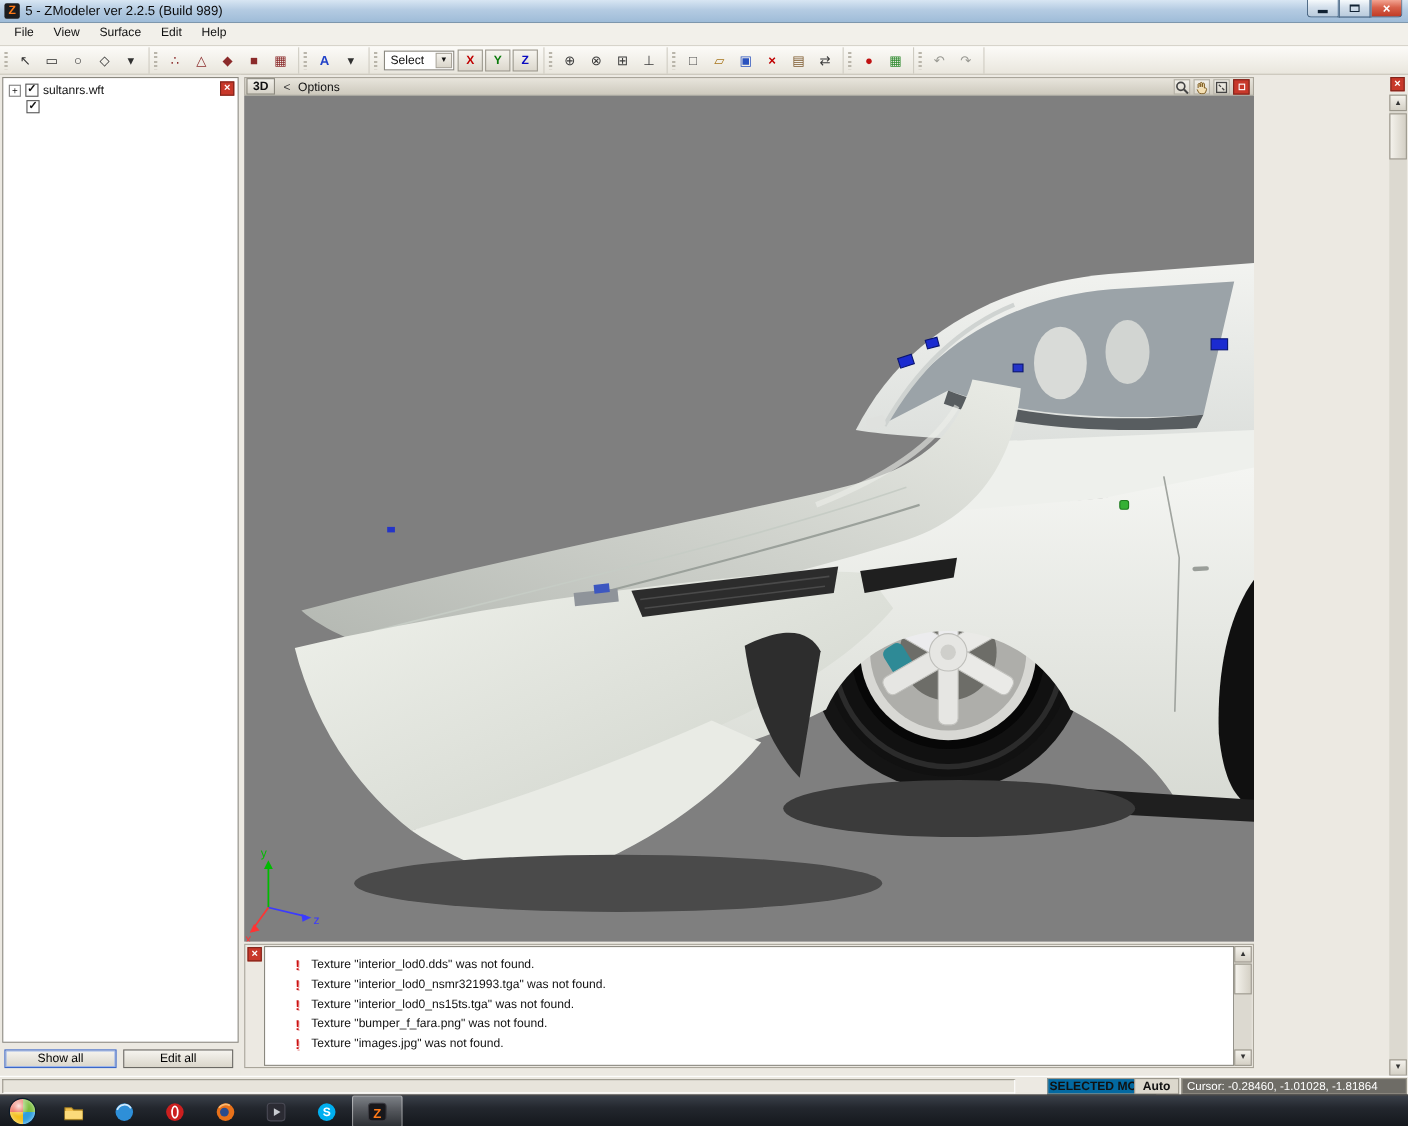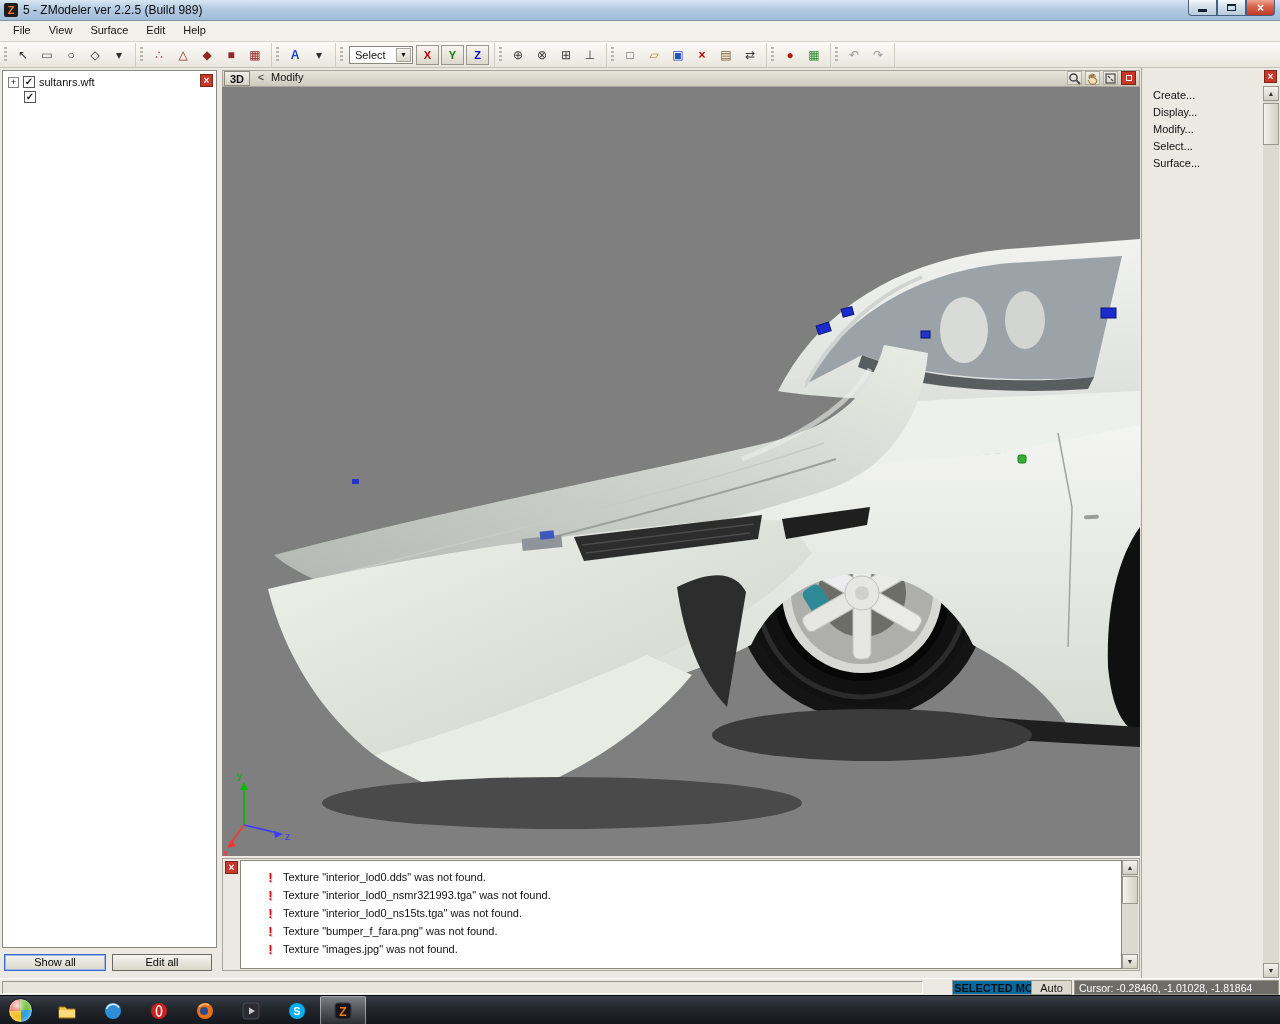--- a/index.html
+++ b/index.html
@@ -62,21 +62,21 @@
   .checkbox { width:12px; height:12px; border:1px solid #555; background:#fff; font-size:10px;
     line-height:10px; text-align:center; font-weight:bold; color:#111; }
   .panel-btn { position:absolute; height:17px; background:linear-gradient(#f6f4ef,#dad6cb);
     border:1px solid #6b6964; text-align:center; line-height:15px; }
   .btn-showall { left:4px; top:886px; width:102px; border:1px solid #3b67c8; box-shadow:0 0 0 1px #9db5e8 inset; }
   .btn-hideall { left:112px; top:886px; width:100px; }
 
   
   .viewport-header { position:absolute; left:222px; top:70px; width:918px; height:17px;
     background:linear-gradient(#e8e5dc,#cdc9bd); border:1px solid #a9a59a;
-    display:flex; align-items:flex-start; }
+    display:flex; align-items:flex-end; }
   .tab-3d { width:26px; height:15px; margin:0 5px 0 1px; background:linear-gradient(#f2f0ea,#d6d2c7);
     border:1px solid #8d8a80; font-weight:bold; font-size:11px; display:flex; align-items:center;
     justify-content:center; }
   .collapse-arrow { width:12px; text-align:center; color:#333; }
   .vp-title { margin-left:4px; }
   .vp-icons { margin-left:auto; display:flex; align-items:center; gap:3px; padding-right:3px; }
   .vp-icon { width:15px; height:14px; display:flex; align-items:center; justify-content:center;
     border:1px solid #b5b1a6; background:linear-gradient(#f2f0ea,#dcd8cd); }
   .vp-icon.red { background:#c8382a; border-color:#7e241b; }
   .vp-icon.red span { width:6px; height:6px; border:1px solid #fff; display:block; }
@@ -115,21 +115,21 @@
   .right-scroll .track { position:absolute; top:16px; bottom:0; width:16px; }
 
   
   .statusbar { position:absolute; left:0; top:978px; width:1280px; height:17px; background:#ece9e2;
     border-top:1px solid #fff; }
   .sb-field { position:absolute; left:2px; top:2px; width:921px; height:13px; background:#e7e4db;
     border:1px solid; border-color:#9b978c #fff #fff #9b978c; }
   .sb-box { position:absolute; top:1px; height:15px; line-height:14px; text-align:center;
     border:1px solid #9b978c; }
   .sb-mode { left:952px; width:99px; background:#0369a1; font-weight:bold; }
-  .sb-auto { left:1031px; width:41px; background:#dcd8cd; font-weight:normal; }
+  .sb-auto { left:1031px; width:41px; background:#dcd8cd; font-weight:bold; }
   .sb-cursor { left:1074px; width:205px; background:#6e6c66; color:#fff; text-align:left;
     padding-left:4px; font-size:10.5px; }
 
   
   .taskbar { position:absolute; left:0; top:995px; width:1280px; height:29px;
     background:linear-gradient(#3a4049,#23272e 40%,#14171c); border-top:1px solid #07090c; }
   .start-orb { position:absolute; left:8px; top:2px; width:25px; height:25px; border-radius:50%;
     border:1px solid #0a1a2a;
     background:radial-gradient(circle at 35% 28%, rgba(255,255,255,.85), rgba(255,255,255,0) 42%),
       conic-gradient(#7dbf3f 0 25%, #2f9fe0 0 50%, #f4c01f 0 75%, #e94f3c 0);
@@ -241,21 +241,21 @@
         <span class="checkbox">✓</span>
       </div>
     </div>
     <button class="panel-btn btn-showall">Show all</button>
     <button class="panel-btn btn-hideall">Edit all</button>
   </div>
 
   <div class="viewport-header">
     <span class="tab-3d">3D</span>
     <span class="collapse-arrow">&lt;</span>
-    <span class="vp-title">Modify</span>
+    <span class="vp-title">Options</span>
     <span class="vp-icons">
       <span class="vp-icon">
         <svg width="13" height="13">
             <circle cx="5.5" cy="5.5" r="3.6" fill="none" stroke="#444" stroke-width="1.5"></circle>
             <line x1="8.4" y1="8.4" x2="12" y2="12" stroke="#444" stroke-width="1.8"></line>
           </svg>
       </span>
       <span class="vp-icon">
         <svg width="13" height="13">
             <path d="M3.2 7 V3.6 a1 1 0 0 1 1.9 0 V6 M5.1 6 V2.6 a1 1 0 0 1 1.9 0 V6 M7 6 V3.2 a1 1 0 0 1 1.9 0 V7 a1.4 1.4 0 0 1 2 1.2 l-.8 2.4 a2.4 2.4 0 0 1 -2.3 1.6 H6 a2.7 2.7 0 0 1 -2.5-1.5 L2.3 8.3" fill="#f4dfb2" stroke="#7a5a20" stroke-width=".9"></path>
@@ -408,27 +408,20 @@
         <span>Texture "images.jpg" was not found.</span>
       </div>
     </div>
     <div class="log-scroll scrollbar">
       <div class="sb-arrow up">▲</div>
       <div class="sb-thumb"></div>
       <div class="sb-arrow down">▼</div>
     </div>
   </div>
 
-  <div class="right-panel">
-    <div class="rp-item">Create...</div>
-    <div class="rp-item">Display...</div>
-    <div class="rp-item">Modify...</div>
-    <div class="rp-item">Select...</div>
-    <div class="rp-item">Surface...</div>
-  </div>
 
   <div class="right-scroll">
     <button class="close-x rs-close">×</button>
     <div class="track scrollbar"></div>
     <div class="sb-arrow up">▲</div>
     <div class="sb-thumb"></div>
     <div class="sb-arrow down">▼</div>
   </div>
 
   <div class="statusbar">

